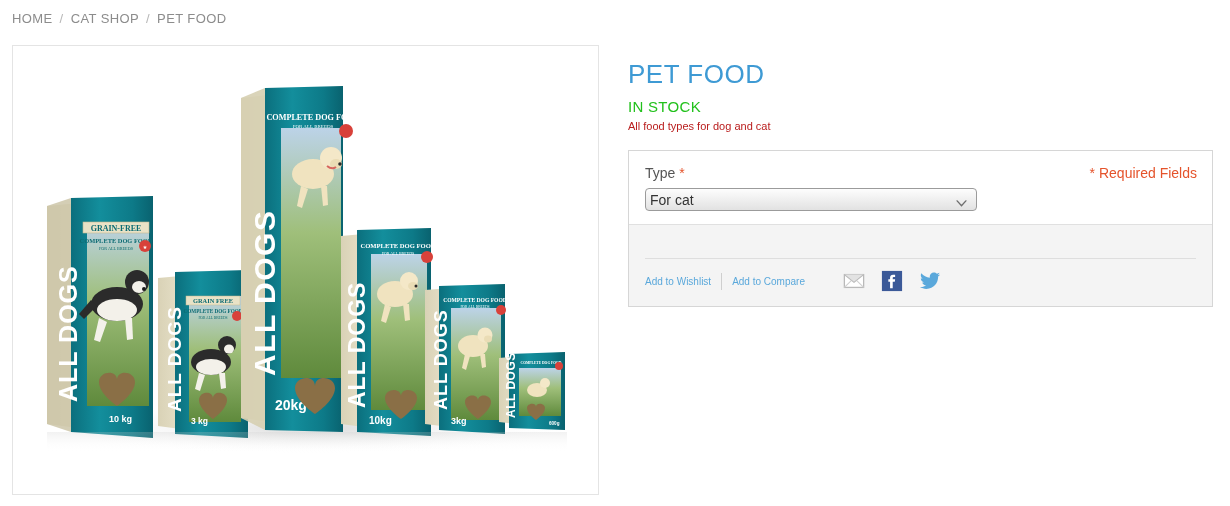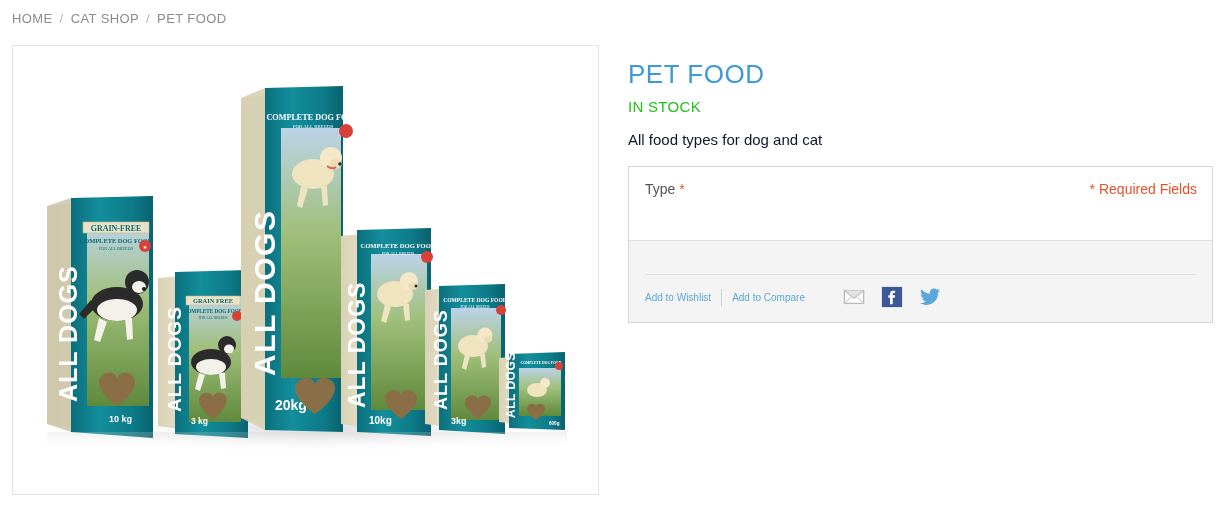--- a/index.html
+++ b/index.html
@@ -41,21 +41,21 @@
     font-weight: 400;
   }
   .p-price {
     position:absolute; right:-1px; top:0;
     font-size: 27px; color:#3e9ad4; font-weight:400; letter-spacing:.2px;
   }
   .stock {
     margin-top: 20px; font-size: 15px; color:#22c11c; letter-spacing:.3px;
   }
   .short-desc {
-    margin-top: 16px; font-size: 15px; color:#0f172a;
+    margin-top: 5px; font-size: 11px; color:#b91c1c;
   }
 
   
   .box {
     margin-top: 18px; width: 585px;
     border: 1px solid #d6d6d6; background:#fff;
   }
   .box-top {
     position: relative; background:#fff;
     padding: 13px 16px 15px 16px; height: 73px;
@@ -300,20 +300,29 @@
     <div class="short-desc">All food types for dog and cat</div>
 
     <div class="box">
 
       <div class="box-top">
         <div class="req-fields">* Required Fields</div>
         <label class="opt-label">
           <span>Type</span>
           <span class="req">*</span>
         </label>
+        <div class="select-wrap">
+          <select class="type-select">
+            <option selected="">For cat</option>
+            <option>For dog</option>
+          </select>
+          <svg class="chev" viewBox="0 0 12 8">
+            <path d="M1 1 L6 6.5 L11 1" fill="none" stroke="#6e6e6e" stroke-width="1.6" stroke-linecap="round"></path>
+          </svg>
+        </div>
       </div>
 
       <div class="box-bottom">
 
         <div class="divider"></div>
 
         <div class="links-row">
           <a class="lnk" href="#">Add to Wishlist</a>
           <span class="vsep"></span>
           <a class="lnk" href="#">Add to Compare</a>

